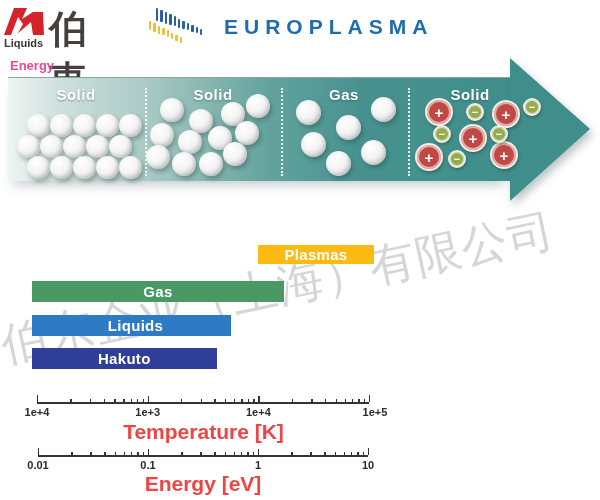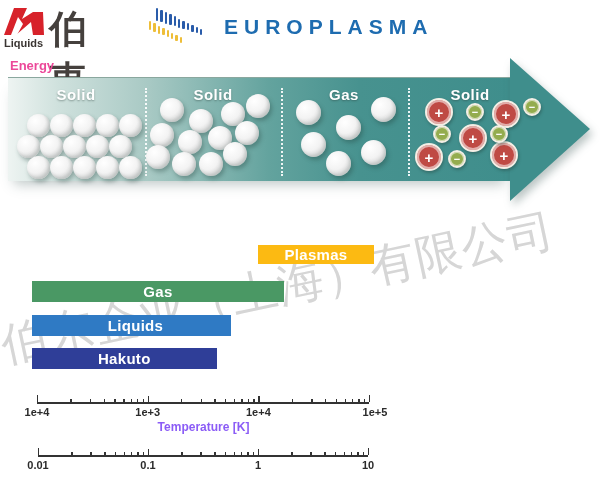--- a/index.html
+++ b/index.html
@@ -42,21 +42,21 @@
       letter-spacing:1px;white-space:nowrap;transform:rotate(-12deg);transform-origin:left center;z-index:1;}
 
   
   .range-bar{position:absolute;display:flex;align-items:center;justify-content:center;z-index:2;}
   .range-bar span{font-size:15px;font-weight:700;color:#ffffff;letter-spacing:0.3px;}
 
   
   .axis-line{position:absolute;height:1.6px;background:#333;z-index:2;}
   .axis-tick{position:absolute;width:1.4px;background:#333;z-index:2;}
   .axis-ticklabel{position:absolute;transform:translateX(-50%);font-size:11px;font-weight:700;color:#2b2b2b;z-index:2;}
-  .axis-title{position:absolute;text-align:center;font-size:12px;font-weight:600;color:#8b5cf6;z-index:2;}
+  .axis-title{position:absolute;text-align:center;font-size:21px;font-weight:600;color:#ef4444;z-index:2;}
 </style>
 </head>
 <body>
 
 <div class="page">
 
   <div class="hakuto">
     <svg class="hakuto-mark" width="42" height="30" viewBox="0 0 42 30">
       <path d="M1,29 L11,2 L24,2 L19,13 L30,6 L40,6 L41,29 L30,29 L28,16 L13,29 Z" fill="#d7222a"></path>
       <path d="M8,29 L15,11 L20,18 L14,29 Z" fill="#ffffff"></path>
@@ -229,13 +229,14 @@
       <div class="axis-tick" style="left: 324.227px; top: 451.5px; height: 3.5px;"></div>
       <div class="axis-tick" style="left: 334.887px; top: 451.5px; height: 3.5px;"></div>
       <div class="axis-tick" style="left: 343.597px; top: 451.5px; height: 3.5px;"></div>
       <div class="axis-tick" style="left: 350.961px; top: 451.5px; height: 3.5px;"></div>
       <div class="axis-tick" style="left: 357.34px; top: 451.5px; height: 3.5px;"></div>
       <div class="axis-tick" style="left: 362.967px; top: 451.5px; height: 3.5px;"></div>
       <div class="axis-tick" style="left: 368px; top: 448px; height: 7px;"></div>
       <div class="axis-ticklabel" style="left: 368px; top: 459px;">10</div>
     </div>
   <div class="axis-title" style="left:37px;width:333px;top:420px;">Temperature [K]</div>
+  <div class="axis-title" style="left:38px;width:330px;top:472px;">Energy [eV]</div>
 </div>
 
 </body></html>

